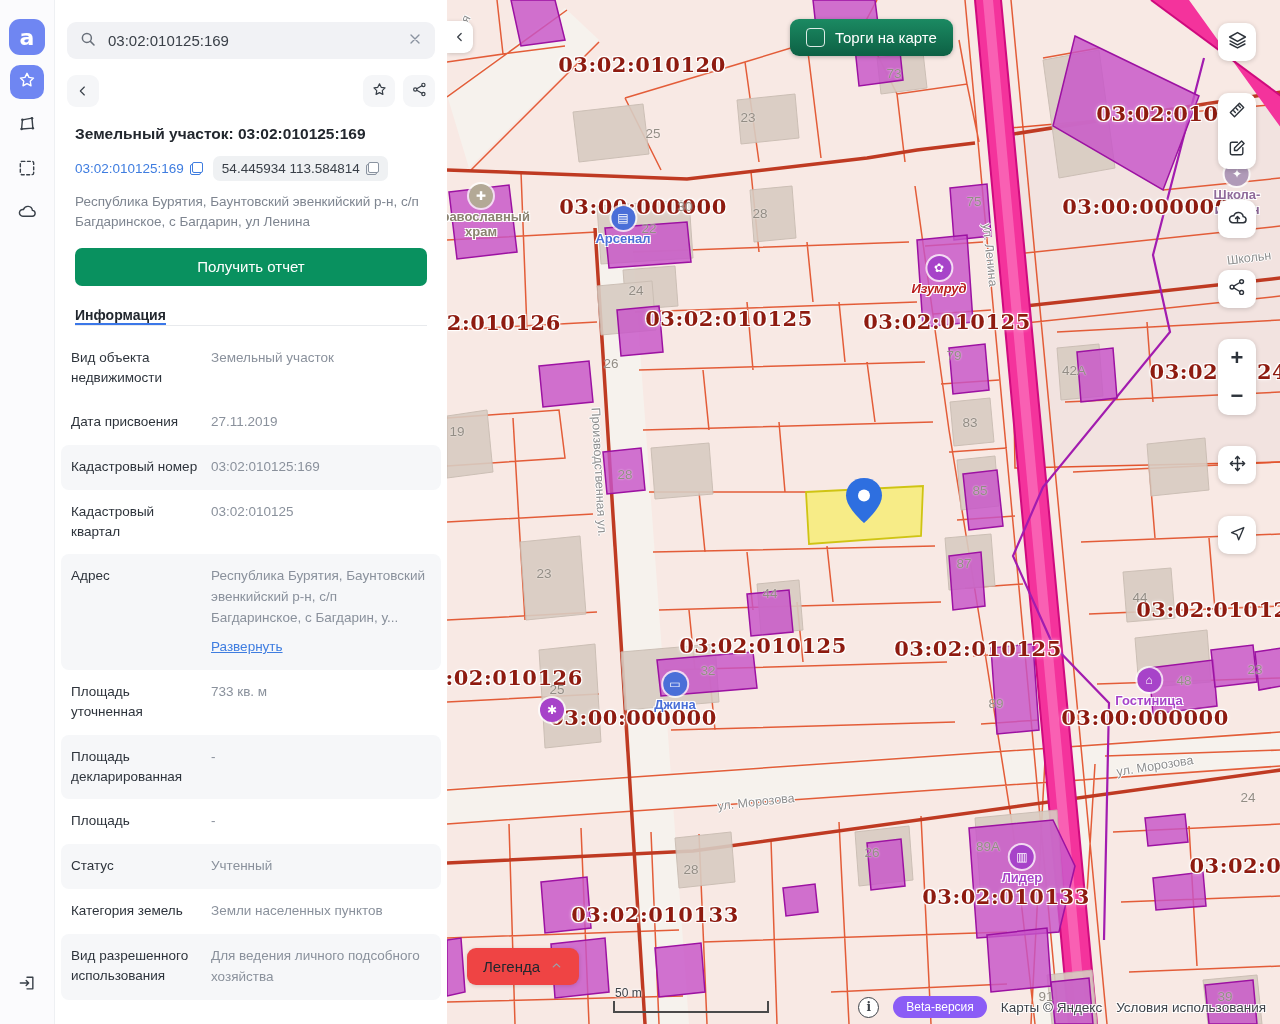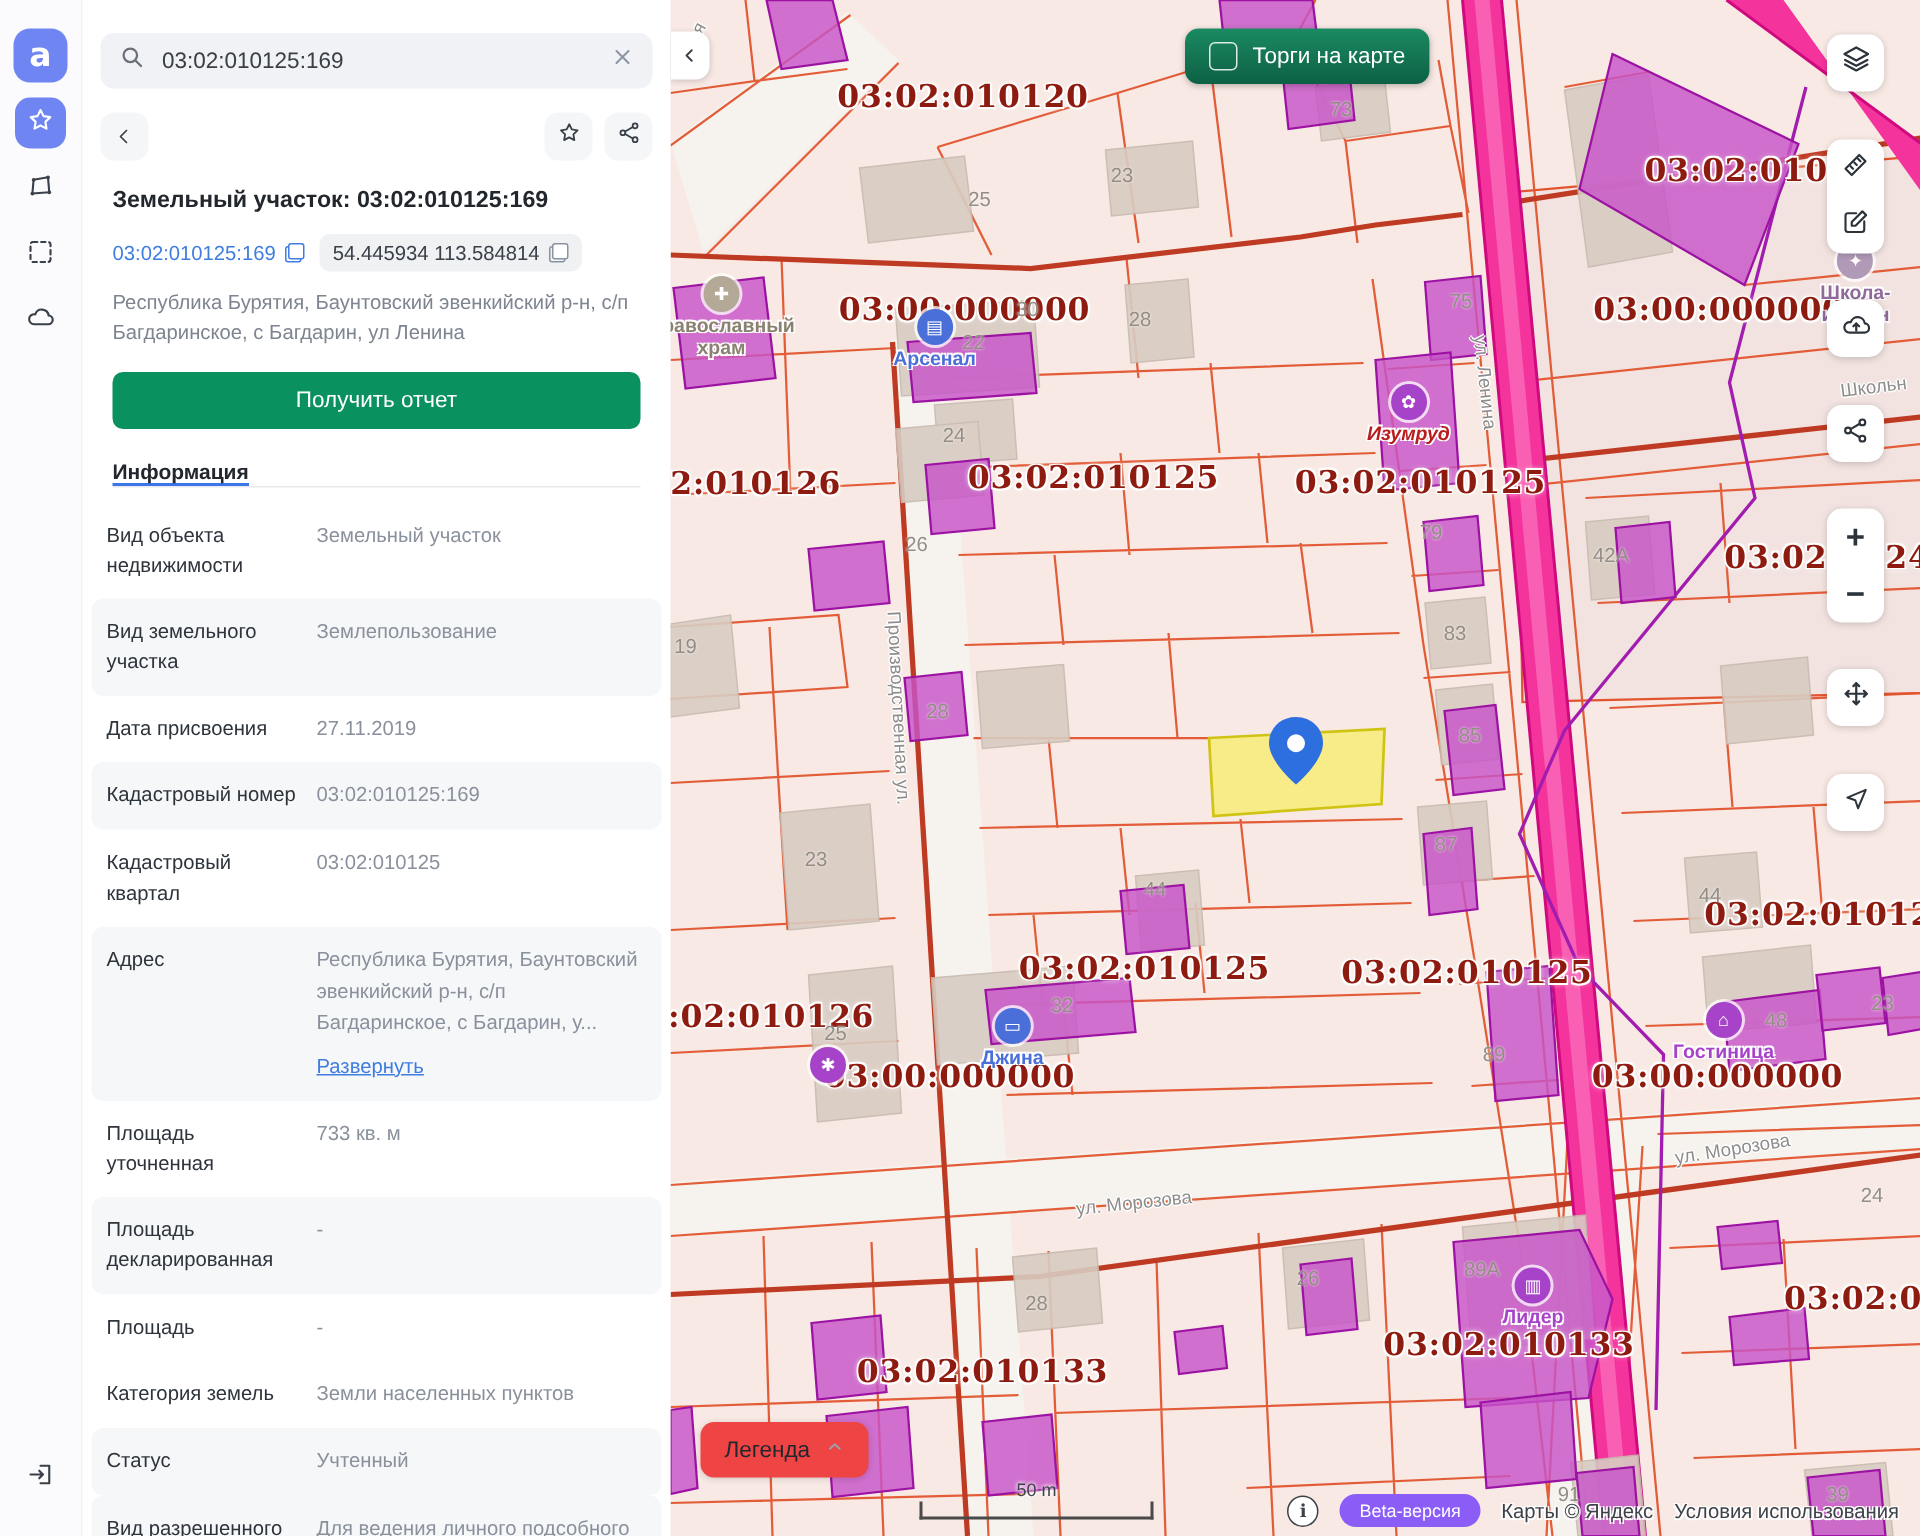--- a/index.html
+++ b/index.html
@@ -60,21 +60,21 @@
   .trades-toggle{position:absolute;left:343px;top:19px;height:37px;border-radius:9px;background:linear-gradient(180deg,#1b8a62,#0d6044);color:#fff;display:flex;align-items:center;gap:10px;padding:0 16px;font-size:15px;box-shadow:0 1px 4px rgba(0,0,0,.25);cursor:pointer;z-index:5;}
   .trades-toggle .chk{width:17px;height:17px;border:1.6px solid rgba(255,255,255,.85);border-radius:4px;}
 
   .ctl{position:absolute;right:24px;width:38px;background:#fff;border-radius:10px;box-shadow:0 1px 5px rgba(0,0,0,.18);z-index:6;}
   .ctl .cbtn{width:38px;height:38px;display:flex;align-items:center;justify-content:center;cursor:pointer;}
   .ctl svg{stroke:#2d333b;fill:none;stroke-width:1.7;stroke-linecap:round;stroke-linejoin:round;}
   .ctl .zi{font-size:22px;color:#2d333b;font-weight:bold;}
 
   .legend-btn{position:absolute;left:20px;top:948px;height:37px;background:#ef4444;border-radius:9px;box-shadow:0 1px 4px rgba(0,0,0,.15);display:flex;align-items:center;gap:10px;padding:0 16px;font-size:15px;color:#22272e;cursor:pointer;z-index:5;}
   .scalebar{position:absolute;left:166px;top:1001px;width:152px;height:10px;border-left:2px solid #4a4a4a;border-right:2px solid #4a4a4a;border-bottom:2px solid #4a4a4a;z-index:5;}
-  .scalebar span{position:absolute;left:0;right:0;top:-15px;text-align:center;font-size:12px;color:#3d4248;text-shadow:0 0 3px #fff,0 0 3px #fff;}
+  .scalebar span{position:absolute;left:0;right:0;top:-15px;font-size:12px;color:#3d4248;text-shadow:0 0 3px #fff,0 0 3px #fff;}
   .attrib{position:absolute;right:14px;bottom:6px;display:flex;align-items:center;gap:14px;z-index:5;}
   .attrib .txt{font-size:13.5px;color:#3d4248;text-shadow:-1px -1px 0 #fff,1px -1px 0 #fff,-1px 1px 0 #fff,1px 1px 0 #fff;}
   .beta{background:#8b5cf6;color:#fff;font-size:12px;padding:4px 13px;border-radius:12px;}
   .info-circ{width:19px;height:19px;border-radius:50%;border:1.6px solid #3d4248;background:#fff;color:#3d4248;font-size:12px;font-weight:bold;display:flex;align-items:center;justify-content:center;font-family:"DejaVu Serif",serif;cursor:pointer;}
 </style>
 </head>
 <body>
 
 <div id="app">
 
@@ -165,24 +165,20 @@
 
     <div class="tabs">
       <span class="tab">Информация</span>
     </div>
 
     <div class="info-table" id="info-rows">
         <div class="irow">
           <div class="lbl">Вид объекта недвижимости</div>
           <div class="val">Земельный участок</div>
         </div>
-        <div class="irow alt">
-          <div class="lbl">Вид земельного участка</div>
-          <div class="val">Землепользование</div>
-        </div>
         <div class="irow">
           <div class="lbl">Дата присвоения</div>
           <div class="val">27.11.2019</div>
         </div>
         <div class="irow alt">
           <div class="lbl">Кадастровый номер</div>
           <div class="val">03:02:010125:169</div>
         </div>
         <div class="irow">
           <div class="lbl">Кадастровый квартал</div>
@@ -197,27 +193,27 @@
           <div class="val">733 кв. м</div>
         </div>
         <div class="irow alt">
           <div class="lbl">Площадь декларированная</div>
           <div class="val">-</div>
         </div>
         <div class="irow">
           <div class="lbl">Площадь</div>
           <div class="val">-</div>
         </div>
+        <div class="irow alt">
+          <div class="lbl">Статус</div>
+          <div class="val">Учтенный</div>
+        </div>
         <div class="irow">
           <div class="lbl">Категория земель</div>
           <div class="val">Земли населенных пунктов</div>
-        </div>
-        <div class="irow alt">
-          <div class="lbl">Статус</div>
-          <div class="val">Учтенный</div>
         </div>
         <div class="irow alt">
           <div class="lbl">Вид разрешенного использования</div>
           <div class="val">Для ведения личного подсобного хозяйства</div>
         </div>
       </div>
   </div>
 
   <div class="map">
     <svg class="base" width="834" height="1024" viewBox="0 0 834 1024">

